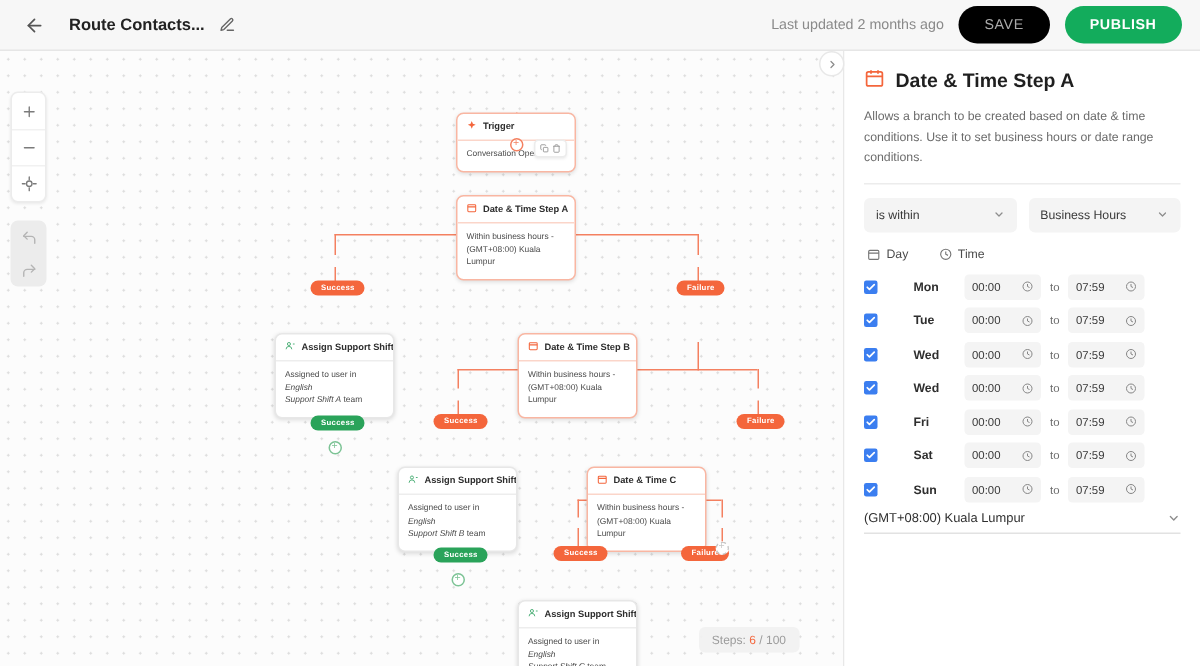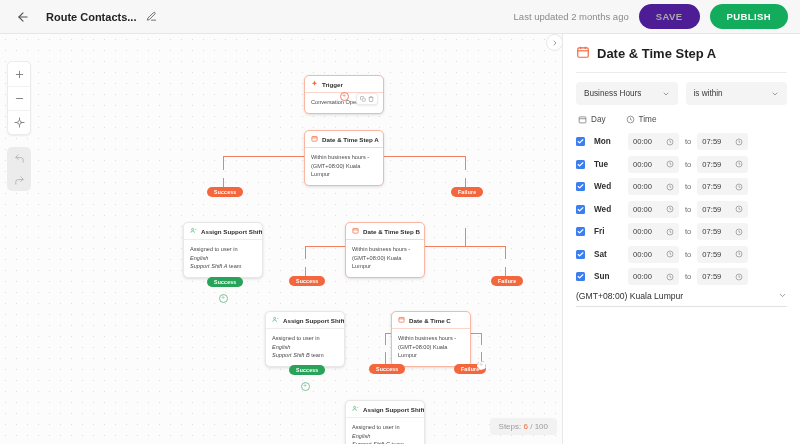--- a/index.html
+++ b/index.html
@@ -26,22 +26,22 @@
     font-size:11px; font-weight:bold; color:#222; margin-left:12px;
     white-space:nowrap;
   }
   .hdr-sub {
     font-size:10px; color:#999; margin-left:8px; white-space:nowrap;
   }
   .edit-pencil { margin-left:10px; color:#666; display:flex; align-items:center; cursor:pointer; }
   .hdr-right { margin-left:auto; display:flex; align-items:center; gap:10px; }
   .last-updated { font-size:9.5px; color:#8a8a8a; white-space:nowrap; }
   .btn-save {
-    background:#4c1d95; color:#aaa; border:none; border-radius:13px;
-    font-size:9.5px; font-weight:bold; letter-spacing:.4px;
+    background:#000000; color:#aaa; border:none; border-radius:13px;
+    font-size:9.5px; font-weight:normal; letter-spacing:.4px;
     padding:7px 17px; cursor:default;
   }
   .btn-publish {
     background:#13ac5c; color:#fff; border:none; border-radius:13px;
     font-size:9.5px; font-weight:bold; letter-spacing:.4px;
     padding:7px 17px; cursor:pointer;text-align:center;
   }
 
   
   .canvas {
@@ -120,21 +120,21 @@
   .plus.dashed { border-style:dashed; border-color:#c8c8c8; color:#c8c8c8; }
 
   .node-actions {
     position:absolute; display:flex; gap:2px;
     background:#fff; border:1px solid #ececec; border-radius:3px;
     padding:2px 3px; box-shadow:0 1px 2px rgba(0,0,0,.08);
   }
   .node-actions span { color:#8d8d8d; cursor:pointer; display:flex; }
 
   .steps-pill {
-    position:absolute; right:6px; bottom:9px;
+    position:absolute; right:30px; bottom:9px;
     background:rgba(241,241,241,.92); border-radius:4px;
     padding:4px 9px; font-size:8px; color:#9b9b9b; white-space:nowrap;
   }
   .steps-pill b { color:#f4663c; font-weight:normal; }
 
   .collapse-tab {
     position:absolute; top:34px; left:546px; width:17px; height:17px;
     background:#fff; border:1px solid #e8e8e8; border-radius:50%;
     display:flex; align-items:center; justify-content:center;
     color:#8d8d8d; cursor:pointer; z-index:5;
@@ -166,21 +166,21 @@
     font-size:8.2px; color:#4b4b4b; cursor:pointer;
   }
   .tab .ico { color:#757575; display:flex; }
 
   .day-row { display:flex; align-items:center; margin-bottom:5.5px; }
   .cbx {
     width:9px; height:9px; border-radius:1.5px; background:#3b7ef0;
     display:flex; align-items:center; justify-content:center;
     flex:0 0 auto; cursor:pointer;
   }
-  .day-lbl { width:34px; margin-left:9px; font-size:8.2px; font-weight:bold; color:#2f2f2f; }
+  .day-lbl { width:34px; margin-left:24px; font-size:8.2px; font-weight:bold; color:#2f2f2f; }
   .time-box {
     background:#f4f4f4; border-radius:3px; height:17px; width:51px;
     display:flex; align-items:center; padding:0 5px;
     font-size:7.6px; color:#3a3a3a; cursor:pointer;
   }
   .time-box .clk { margin-left:auto; color:#868686; display:flex; }
   .to-lbl { font-size:7.6px; color:#6d6d6d; margin:0 6px; }
 
   .tz-label { font-size:8.2px; color:#7a7a7a; margin:11px 0 5px; }
   .tz-select {
@@ -450,33 +450,34 @@
       <span>
         <svg width="14" height="14" viewBox="0 0 24 24" fill="none" stroke="#f4663c" stroke-width="2">
             <rect x="3" y="5" width="18" height="16" rx="2"></rect>
             <line x1="3" y1="10" x2="21" y2="10"></line>
             <line x1="8" y1="3" x2="8" y2="7"></line>
             <line x1="16" y1="3" x2="16" y2="7"></line>
           </svg>
       </span>
       <span>Date &amp; Time Step A</span>
     </div>
+    <div class="panel-desc">Allows a branch to be created based on date &amp; time conditions. Use it to set business hours or date range conditions.</div>
     <div class="panel-rule"></div>
 
     <div class="sel-row">
       <div class="select">
-        <span>Business Hours</span>
+        <span>is within</span>
         <span class="chev">
           <svg width="8" height="8" viewBox="0 0 24 24" fill="none" stroke="currentColor" stroke-width="2.6" stroke-linecap="round" stroke-linejoin="round">
               <polyline points="6 9 12 15 18 9"></polyline>
             </svg>
         </span>
       </div>
       <div class="select">
-        <span>is within</span>
+        <span>Business Hours</span>
         <span class="chev">
           <svg width="8" height="8" viewBox="0 0 24 24" fill="none" stroke="currentColor" stroke-width="2.6" stroke-linecap="round" stroke-linejoin="round">
               <polyline points="6 9 12 15 18 9"></polyline>
             </svg>
         </span>
       </div>
     </div>
 
     <div class="tabs">
       <div class="tab">

